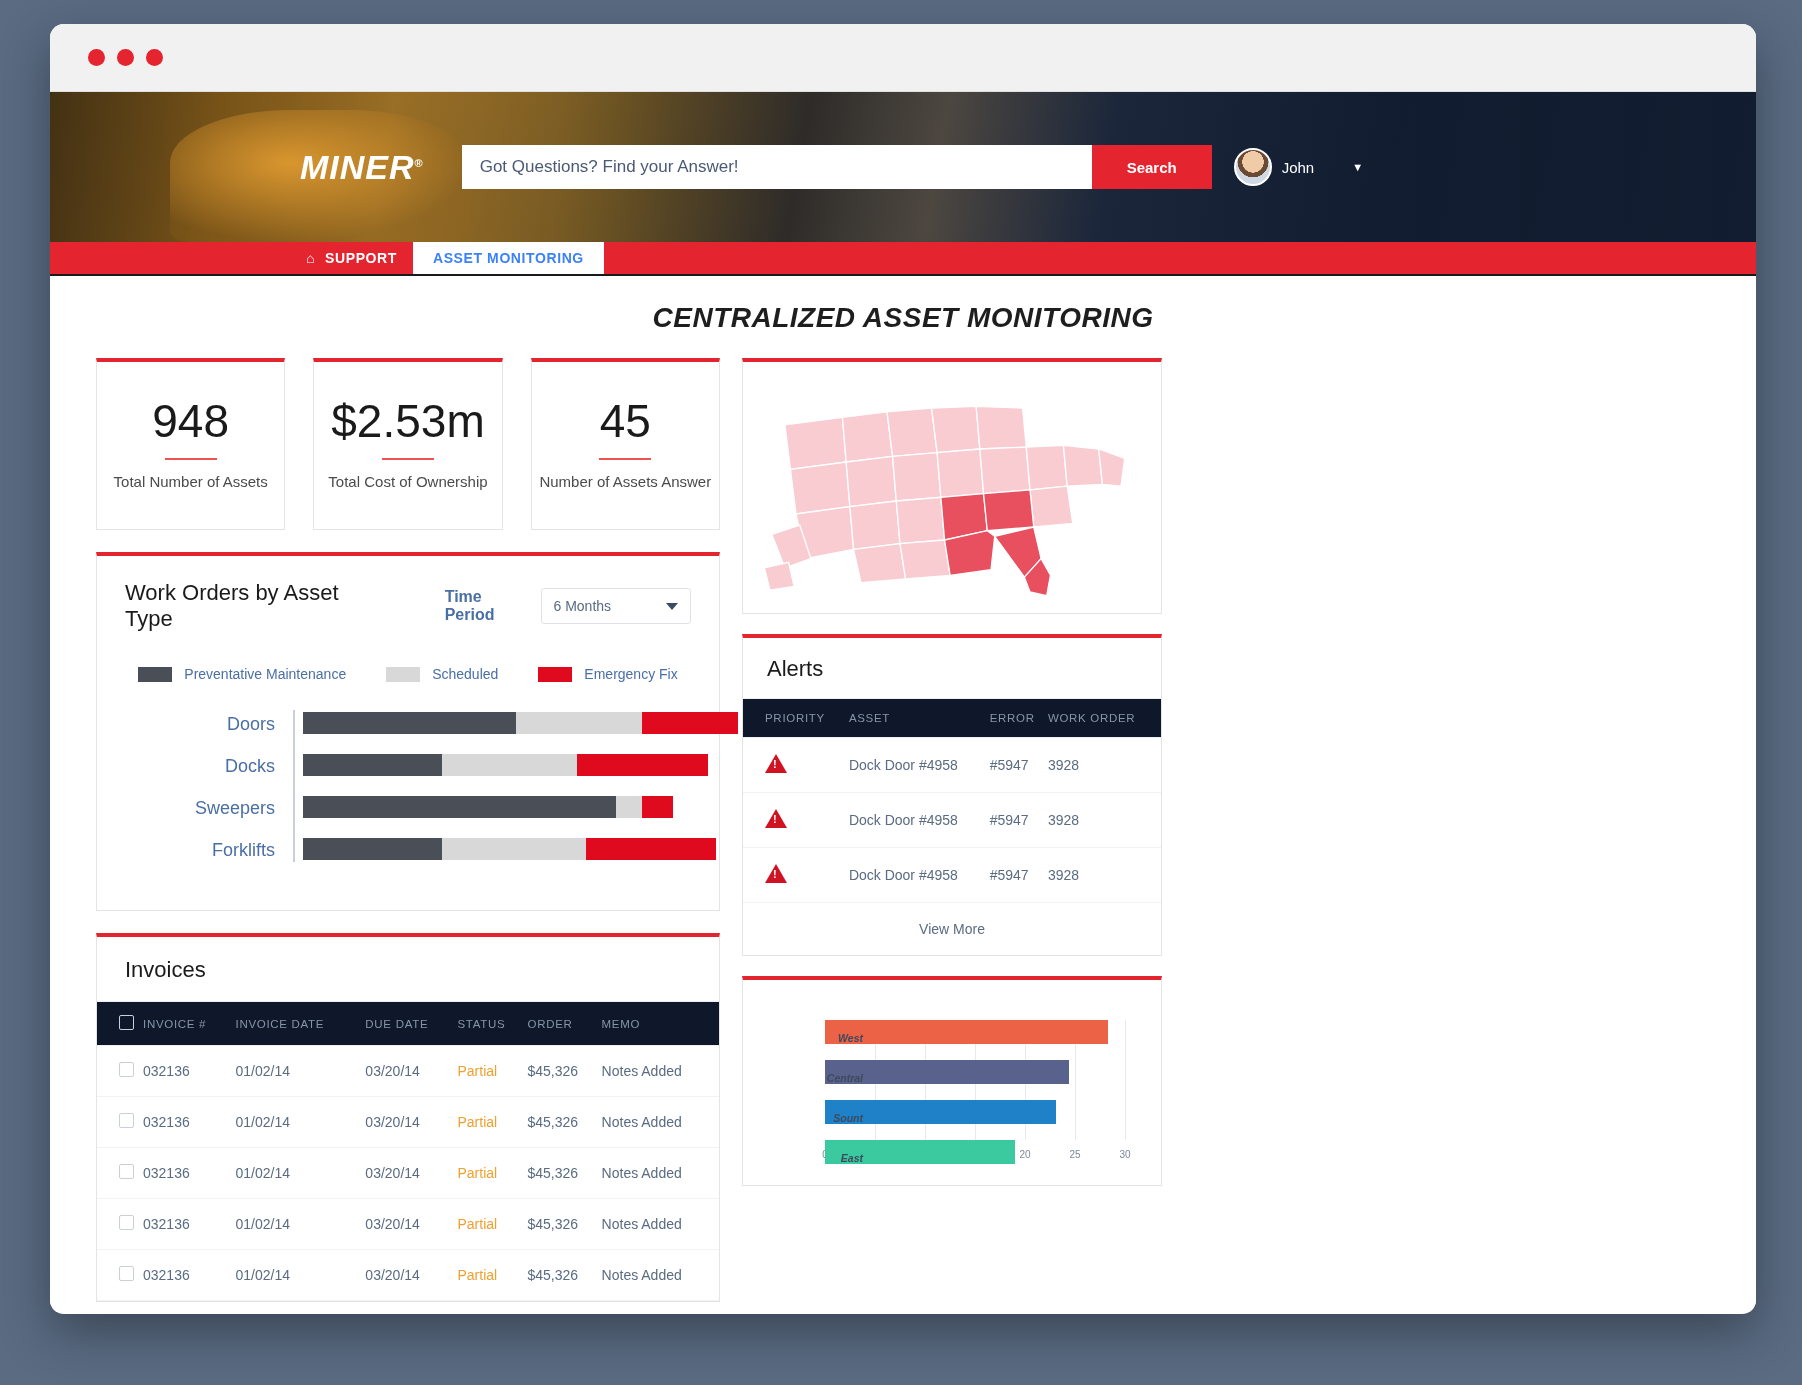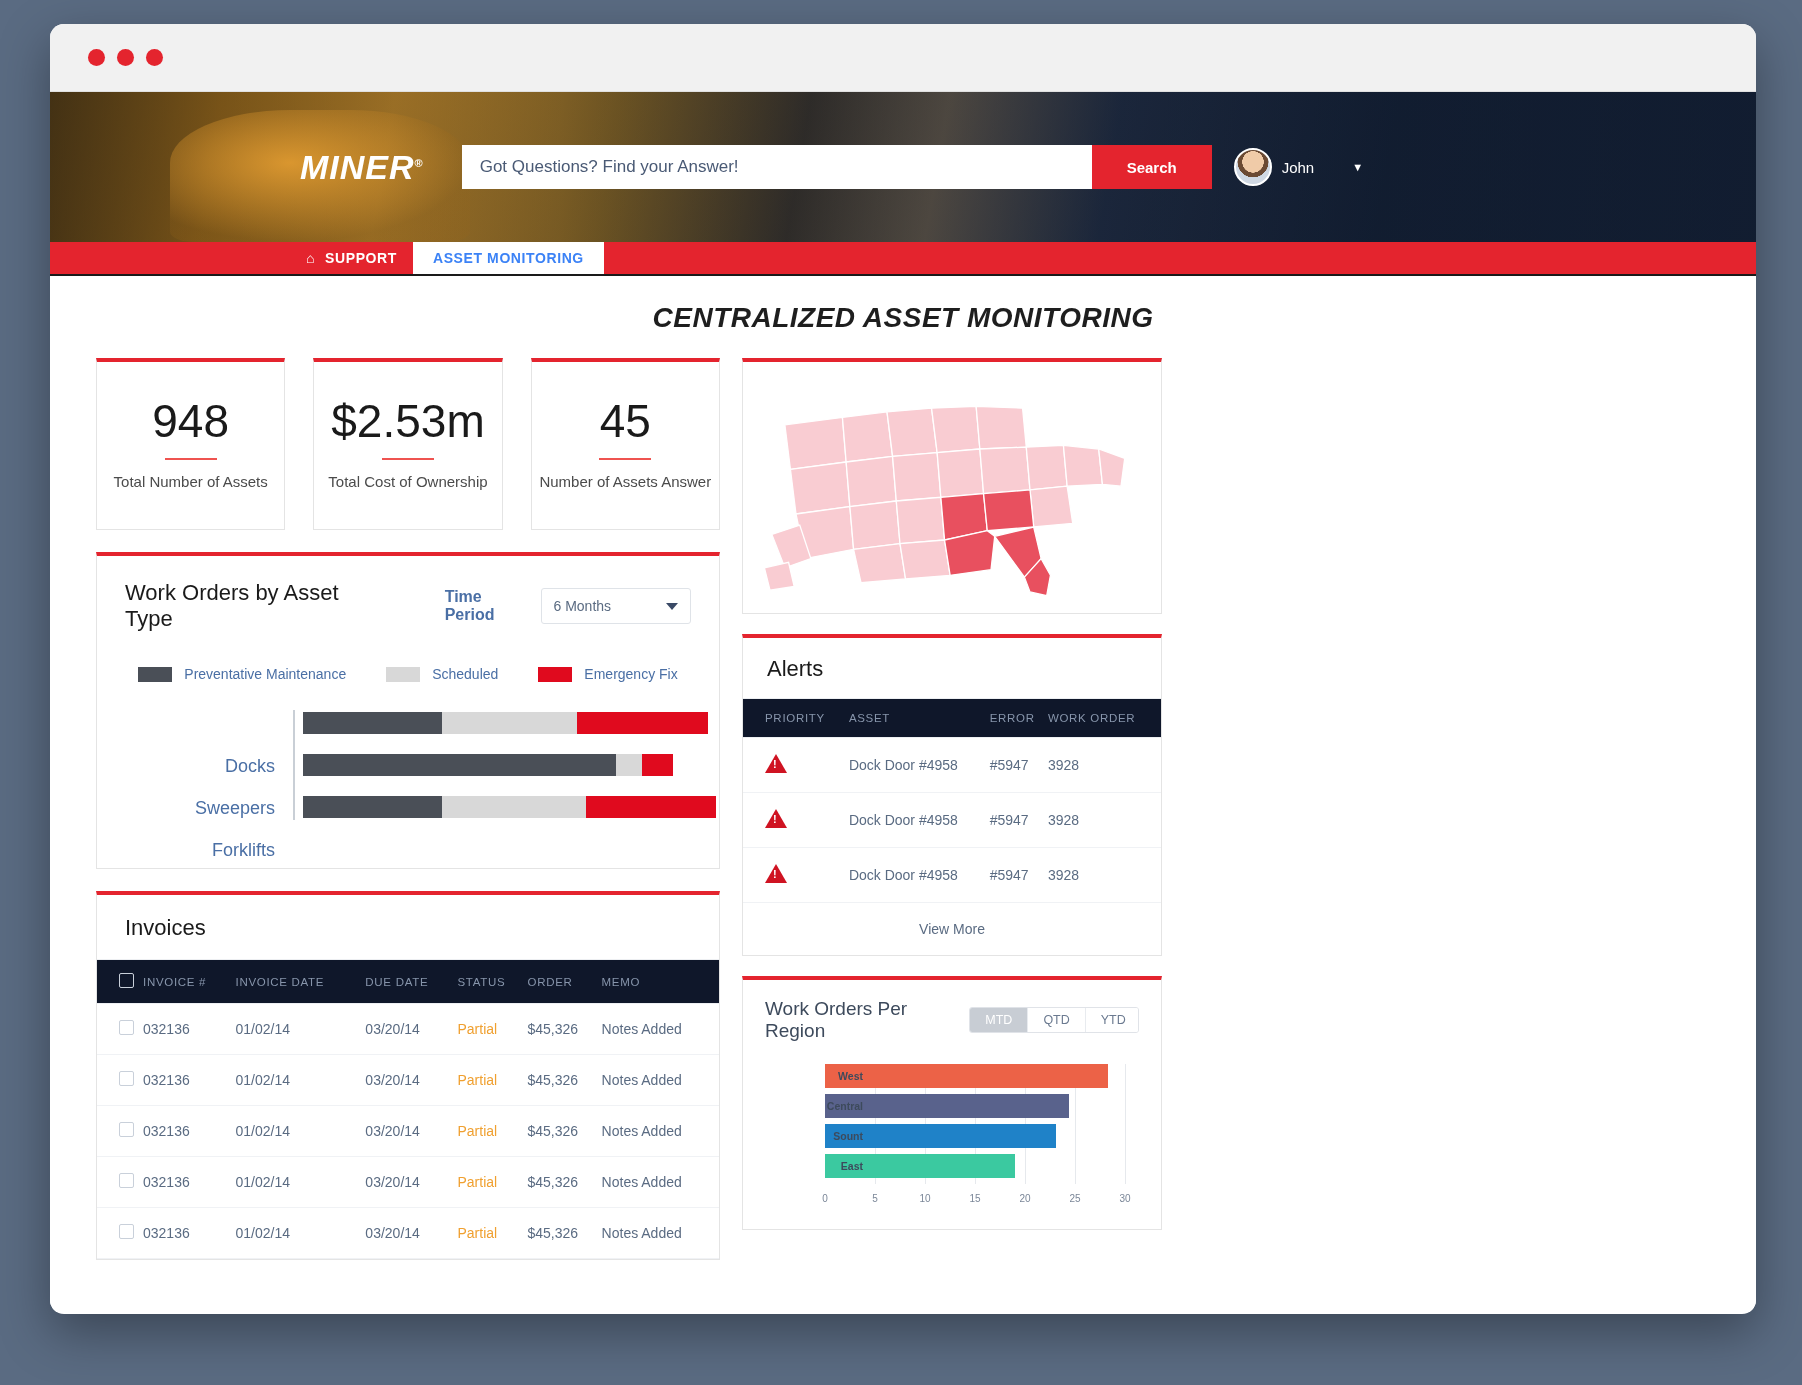--- a/index.html
+++ b/index.html
@@ -167,21 +167,21 @@
   
   .region-card { margin-top: 20px; padding: 18px 22px 22px; }
   .region-head { display: flex; align-items: center; }
   .region-title { font-size: 19px; color: #3d4a5c; }
   .seg-ctrl { margin-left: auto; display: flex; border: 1px solid #e0e3e8; border-radius: 3px; overflow: hidden; }
   .seg-btn { padding: 5px 15px; font-size: 12.5px; color: #6b7a90; background: #fff;
              border-right: 1px solid #e8ebef; cursor: pointer; }
   .seg-btn:last-child { border-right: none; }
   .seg-btn.active { background: #c8cdd4; color: #fff; }
   .rchart { position: relative; margin: 22px 0 0 0; height: 125px; padding-left: 52px; }
-  .rrow { display: flex; align-items: center; height: 24px; margin-bottom: 6px; position: relative; z-index: 2; }
+  .rrow { display: flex; align-items: flex-end; height: 24px; margin-bottom: 16px; position: relative; z-index: 2; font-style: italic; }
   .rlabel { position: absolute; left: 0; width: 46px; text-align: right;
             font-size: 10.5px; color: #3d4a5c; font-weight: bold; }
   .rbar { height: 24px; margin-left: 8px; }
   .gridlines { position: absolute; left: 60px; right: 8px; top: 0; height: 120px; z-index: 1; }
   .gl { position: absolute; top: 0; bottom: 0; width: 1px; background: #e6e9ed; }
   .raxis { position: relative; margin-left: 60px; margin-right: 8px; height: 18px; }
   .rtick { position: absolute; font-size: 10px; color: #7b8798; transform: translateX(-50%); top: 4px; }
 </style>
 </head>
 <body>
@@ -266,20 +266,28 @@
               <span>Scheduled</span>
             </div>
             <div class="legend-item">
               <span class="swatch" style="background:#e00a1e"></span>
               <span>Emergency Fix</span>
             </div>
           </div>
 
           <div class="bars" id="wo-bars">
             <div class="axis-line"></div>
+          <div class="bar-row">
+                <div class="bar-label" style="top: 6px;">Doors</div>
+                <div class="bar-track">
+                  <div class="seg" style="width: 213.15px; background: rgb(74, 79, 87);"></div>
+                  <div class="seg" style="width: 126.15px; background: rgb(216, 216, 216);"></div>
+                  <div class="seg" style="width: 95.7px; background: rgb(224, 10, 30);"></div>
+                </div>
+              </div>
               <div class="bar-row">
                 <div class="bar-label" style="top: 48px;">Docks</div>
                 <div class="bar-track">
                   <div class="seg" style="width: 139.2px; background: rgb(74, 79, 87);"></div>
                   <div class="seg" style="width: 134.85px; background: rgb(216, 216, 216);"></div>
                   <div class="seg" style="width: 130.5px; background: rgb(224, 10, 30);"></div>
                 </div>
               </div>
               <div class="bar-row">
                 <div class="bar-label" style="top: 90px;">Sweepers</div>
@@ -433,28 +441,20 @@
                   <td>Dock Door #4958</td>
                   <td>#5947</td>
                   <td>3928</td>
                 </tr>
               </tbody>
           </table>
           <div class="view-more">View More</div>
         </div>
 
         <div class="card region-card">
-          <div class="region-head">
-            <div class="region-title">Work Orders Per Region</div>
-            <div class="seg-ctrl">
-              <div class="seg-btn active">MTD</div>
-              <div class="seg-btn">QTD</div>
-              <div class="seg-btn">YTD</div>
-            </div>
-          </div>
           <div class="rchart" id="region-bars">
             <div class="gridlines" id="region-grid">
                 <div class="gl" style="left: 50px;"></div>
                 <div class="gl" style="left: 100px;"></div>
                 <div class="gl" style="left: 150px;"></div>
                 <div class="gl" style="left: 200px;"></div>
                 <div class="gl" style="left: 250px;"></div>
                 <div class="gl" style="left: 300px;"></div>
               </div>
           <div class="rrow">

